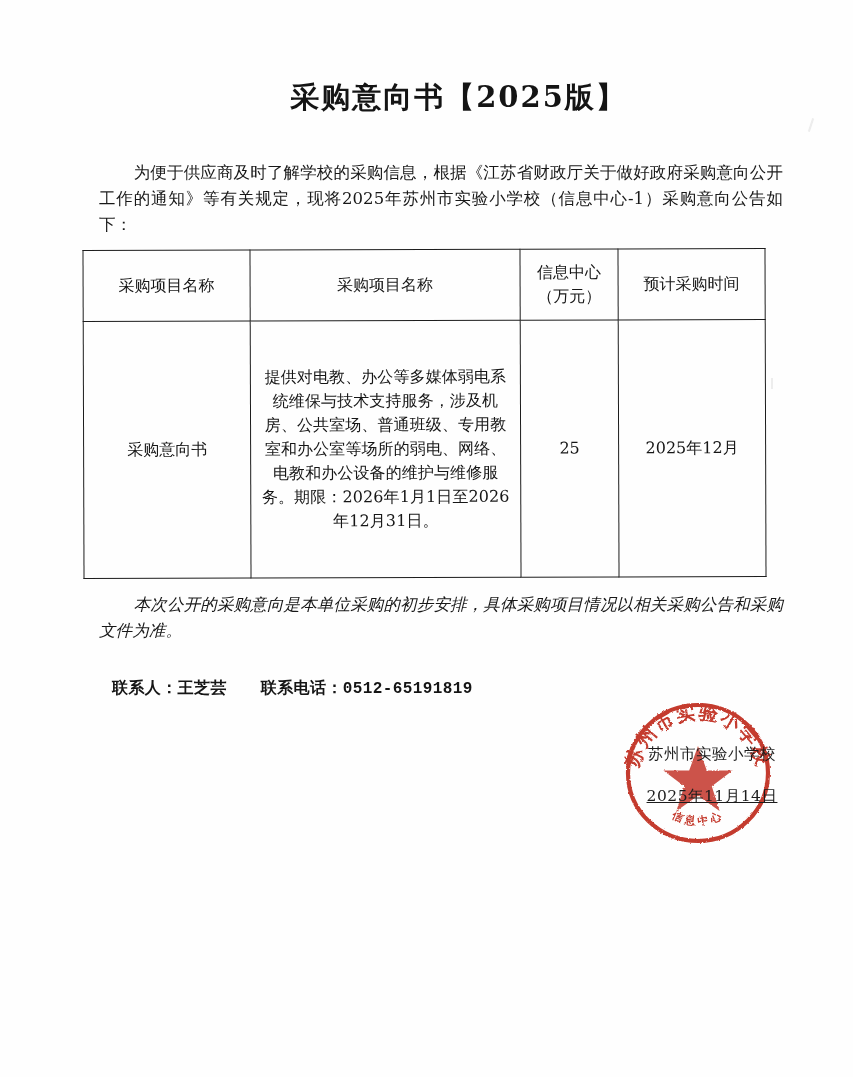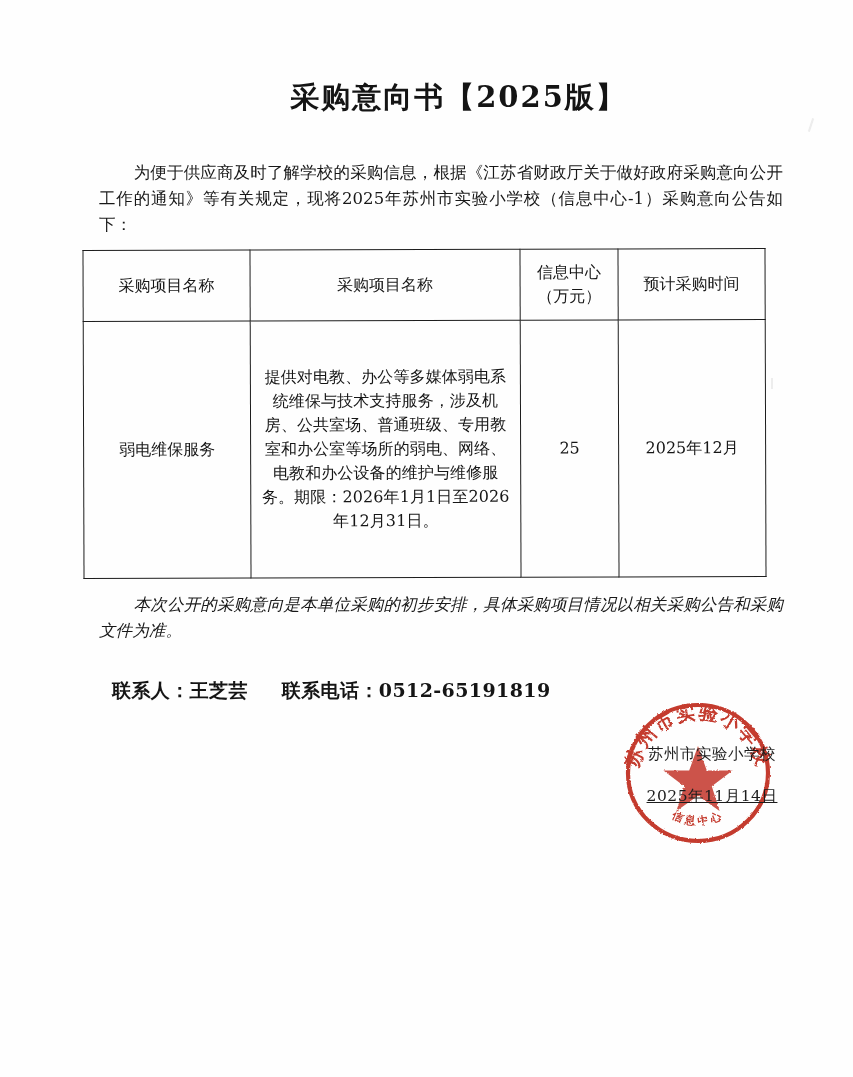--- a/index.html
+++ b/index.html
@@ -91,24 +91,25 @@
     letter-spacing: 0.1px;
     margin-left: 7px;
   }
   .body-row td { height: 248px; }
 
   
   .contact-line {
     position: absolute;
     left: 112px;
     top: 678px;
-    font-size: 19px;
+    font-size: 16px;
     font-weight: 600;
     letter-spacing: 0.4px;
     color: #151515;
+    font-family: Liberation Mono, monospace;
   }
   .contact-gap { display: inline-block; width: 34px; }
   .contact-phone-num { font-weight: 600; }
 
   
   .sign-block {
     position: absolute;
     left: 612px;
     top: 733px;
     width: 200px;
@@ -181,21 +182,21 @@
         <td>采购项目名称</td>
         <td>
           <div>信息中心</div>
           <div>（万元）</div>
         </td>
         <td>预计采购时间</td>
       </tr>
     </thead>
     <tbody>
       <tr class="body-row">
-        <td>弱电维保服务</td>
+        <td>采购意向书</td>
         <td class="cell-desc">提供对电教、办公等多媒体弱电系统维保与技术支持服务，涉及机房、公共室场、普通班级、专用教室和办公室等场所的弱电、网络、电教和办公设备的维护与维修服务。期限：2026年1月1日至2026年12月31日。</td>
         <td>25</td>
         <td>2025年12月</td>
       </tr>
     </tbody>
   </table>
 
   <div class="para closing">
     <span class="indent"></span><span>本次公开的采购意向是本单位采购的初步安排，具体采购项目情况以相关采购公告和采购文件为准。</span>
   </div>

